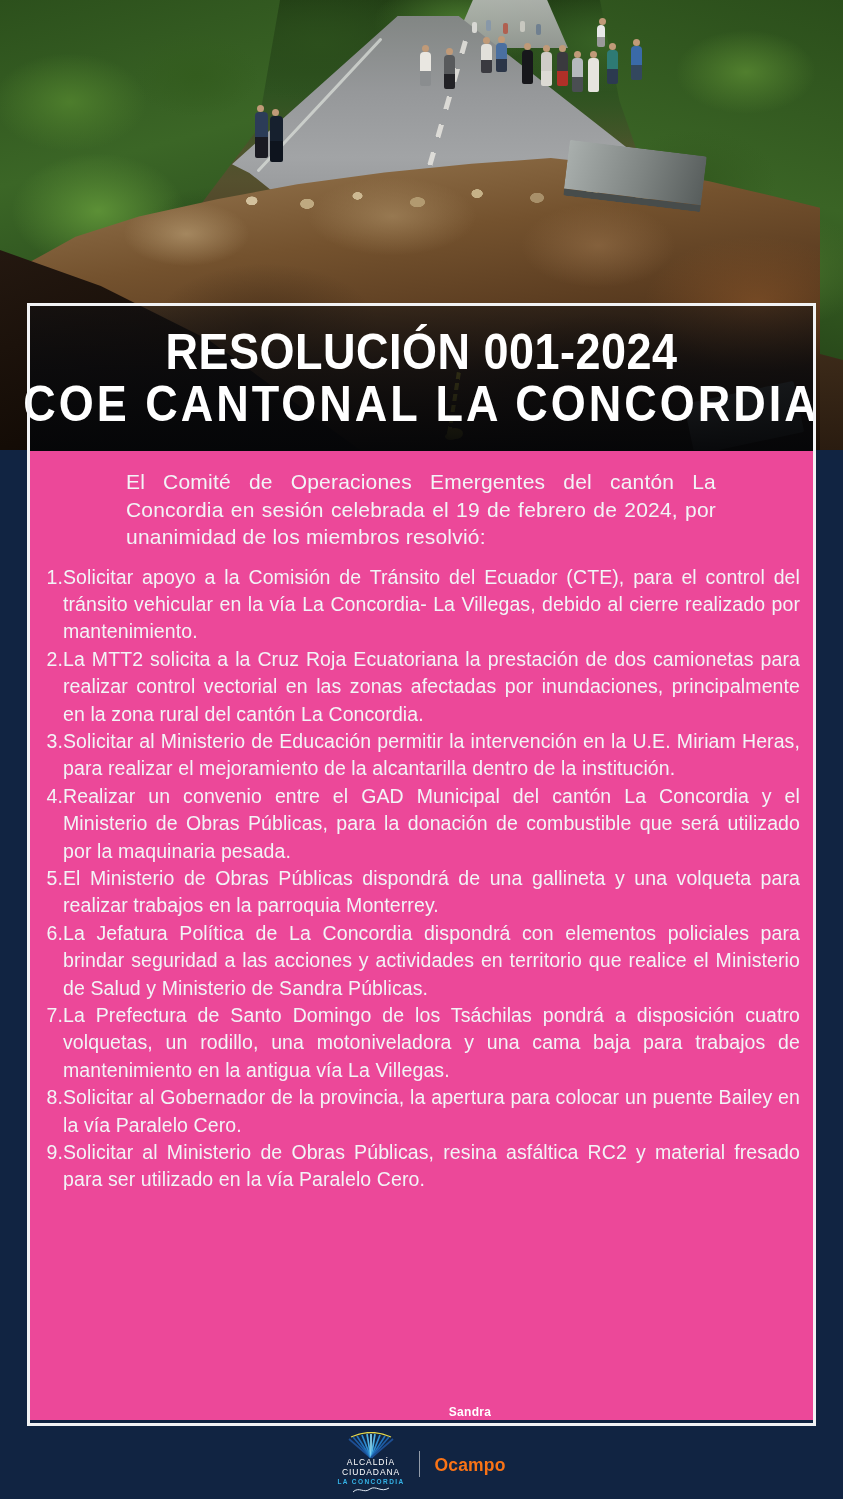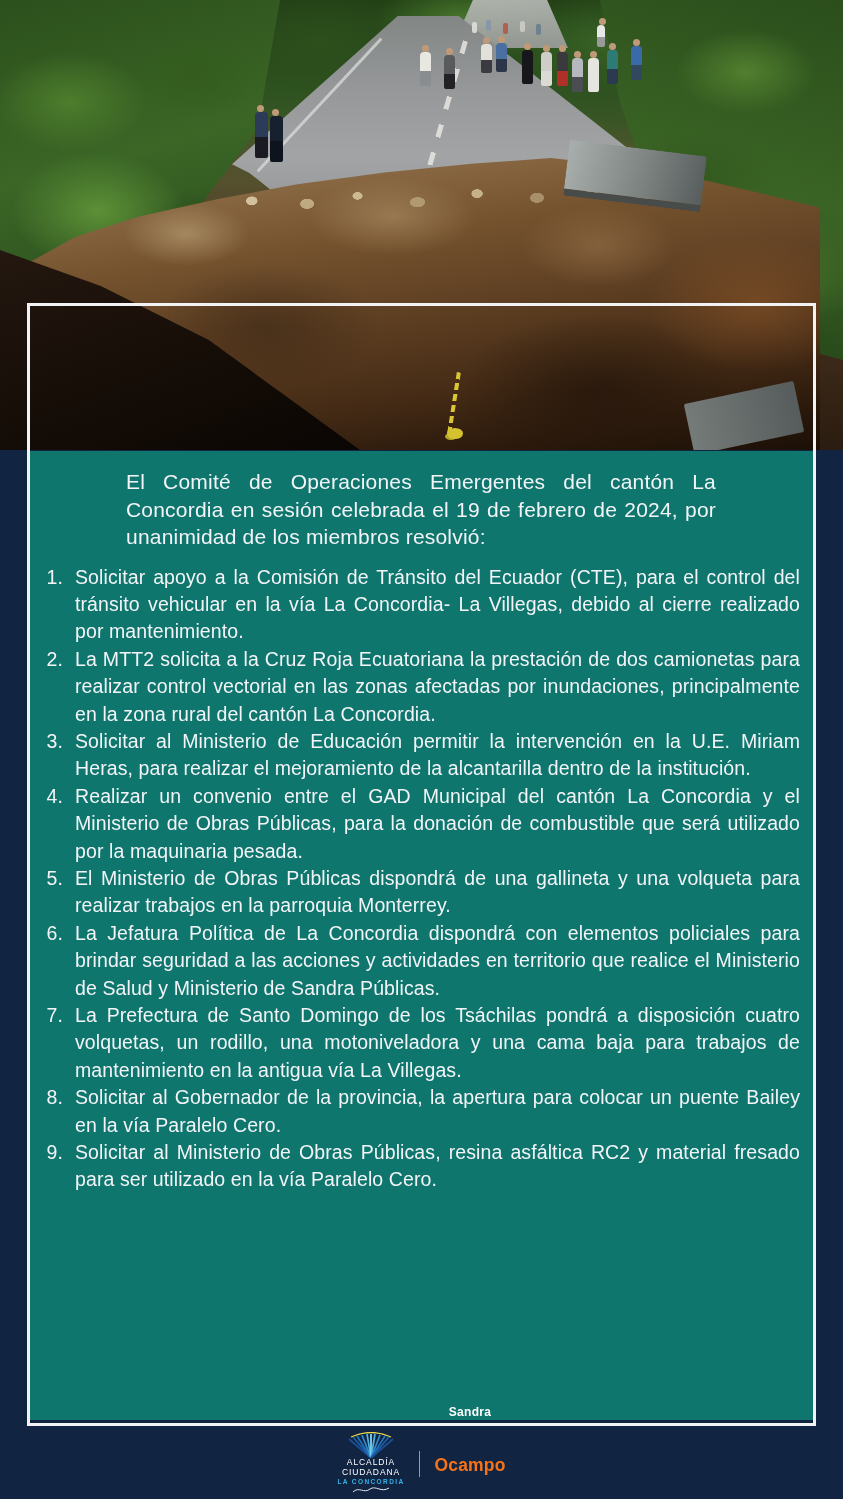--- a/index.html
+++ b/index.html
@@ -92,27 +92,27 @@
   .banner { position:absolute; left:30px; top:306px; width:783px; height:145px; z-index:3;
     background:linear-gradient(180deg, rgba(14,15,18,.52) 0%, rgba(9,10,13,.82) 45%, rgba(5,6,8,.97) 100%);
     display:flex; flex-direction:column; justify-content:center; align-items:center; }
   .title-line { display:block; color:#ffffff; font-weight:bold; text-align:center;
     transform:scaleY(1.12); transform-origin:center; white-space:nowrap; }
   .title-line.l1 { font-size:45px; letter-spacing:.5px; line-height:50px; }
   .title-line.l2 { font-size:45px; letter-spacing:3px; line-height:53px; }
 
   
   .panel { position:absolute; left:30px; top:451px; width:783px; height:969px;
-    background:#0f766e; z-index:2; overflow:hidden; color:#f2f4f7; }
+    background:#ec4899; z-index:2; overflow:hidden; color:#f2f4f7; }
   .intro { margin:17px 97px 13px 96px; font-size:21px; line-height:27.5px;
     text-align:justify; letter-spacing:.2px; }
   .rlist { list-style:none; margin:0 13px 0 9px; }
   .ritem { display:flex; font-size:19.5px; line-height:27.4px; letter-spacing:.1px; }
   .rnum { min-width:24px; text-align:right; flex:none; }
-  .rtxt { flex:1; text-align:justify;margin-left:12px; }
+  .rtxt { flex:1; text-align:justify; }
 
   
   .footer { position:absolute; left:0; top:1428px; width:843px; height:71px; z-index:2;
     display:flex; justify-content:center; align-items:center; gap:11px; }
   .logo-left { display:flex; flex-direction:column; align-items:center; width:74px; }
   .lg-line1,.lg-line2 { color:#fff; font-weight:normal; font-size:8.5px; letter-spacing:.9px; line-height:9.5px; }
   .lg-line3 { color:#35b4e8; font-weight:bold; font-size:6.5px; letter-spacing:1.4px; line-height:8px; margin-top:1px; }
   .fdivider { width:1px; height:26px; background:rgba(255,255,255,.55); }
   .logo-right { display:flex; flex-direction:column; align-items:center; width:78px;gap:40px; }
   .sr-line1 { color:#fff; font-weight:bold; font-size:12px; line-height:10px; letter-spacing:.3px; }
@@ -155,20 +155,24 @@
     <div class="person" style="left:255px;top:112px;--s:#2c3c58;--p:#1a1a22;height:46px;width:13px"></div>
     <div class="person" style="left:270px;top:116px;--s:#16202e;--p:#0e141e;height:46px;width:13px"></div>
 
     <div class="dot" style="left:472px;top:22px;background:#d8d8d4"></div>
     <div class="dot" style="left:486px;top:20px;background:#8898a8"></div>
     <div class="dot" style="left:503px;top:23px;background:#b06050"></div>
     <div class="dot" style="left:520px;top:21px;background:#c8c8c0"></div>
     <div class="dot" style="left:536px;top:24px;background:#708090"></div>
   </div>
 
+  <div class="banner">
+    <span class="title-line l1">RESOLUCIÓN 001-2024</span>
+    <span class="title-line l2">COE CANTONAL LA CONCORDIA</span>
+  </div>
 
   <div class="frame"></div>
 
   <div class="panel">
     <p class="intro">El Comité de Operaciones Emergentes del cantón La Concordia en sesión  celebrada el 19 de febrero de 2024, por unanimidad de los miembros resolvió:</p>
     <ol class="rlist" id="rlist">
     <li class="ritem">
       <span class="rnum">1.</span>
       <span class="rtxt">Solicitar apoyo a la Comisión de Tránsito del Ecuador (CTE), para el control del tránsito vehicular en la vía La Concordia- La Villegas, debido al cierre realizado por mantenimiento.</span>
     </li>

